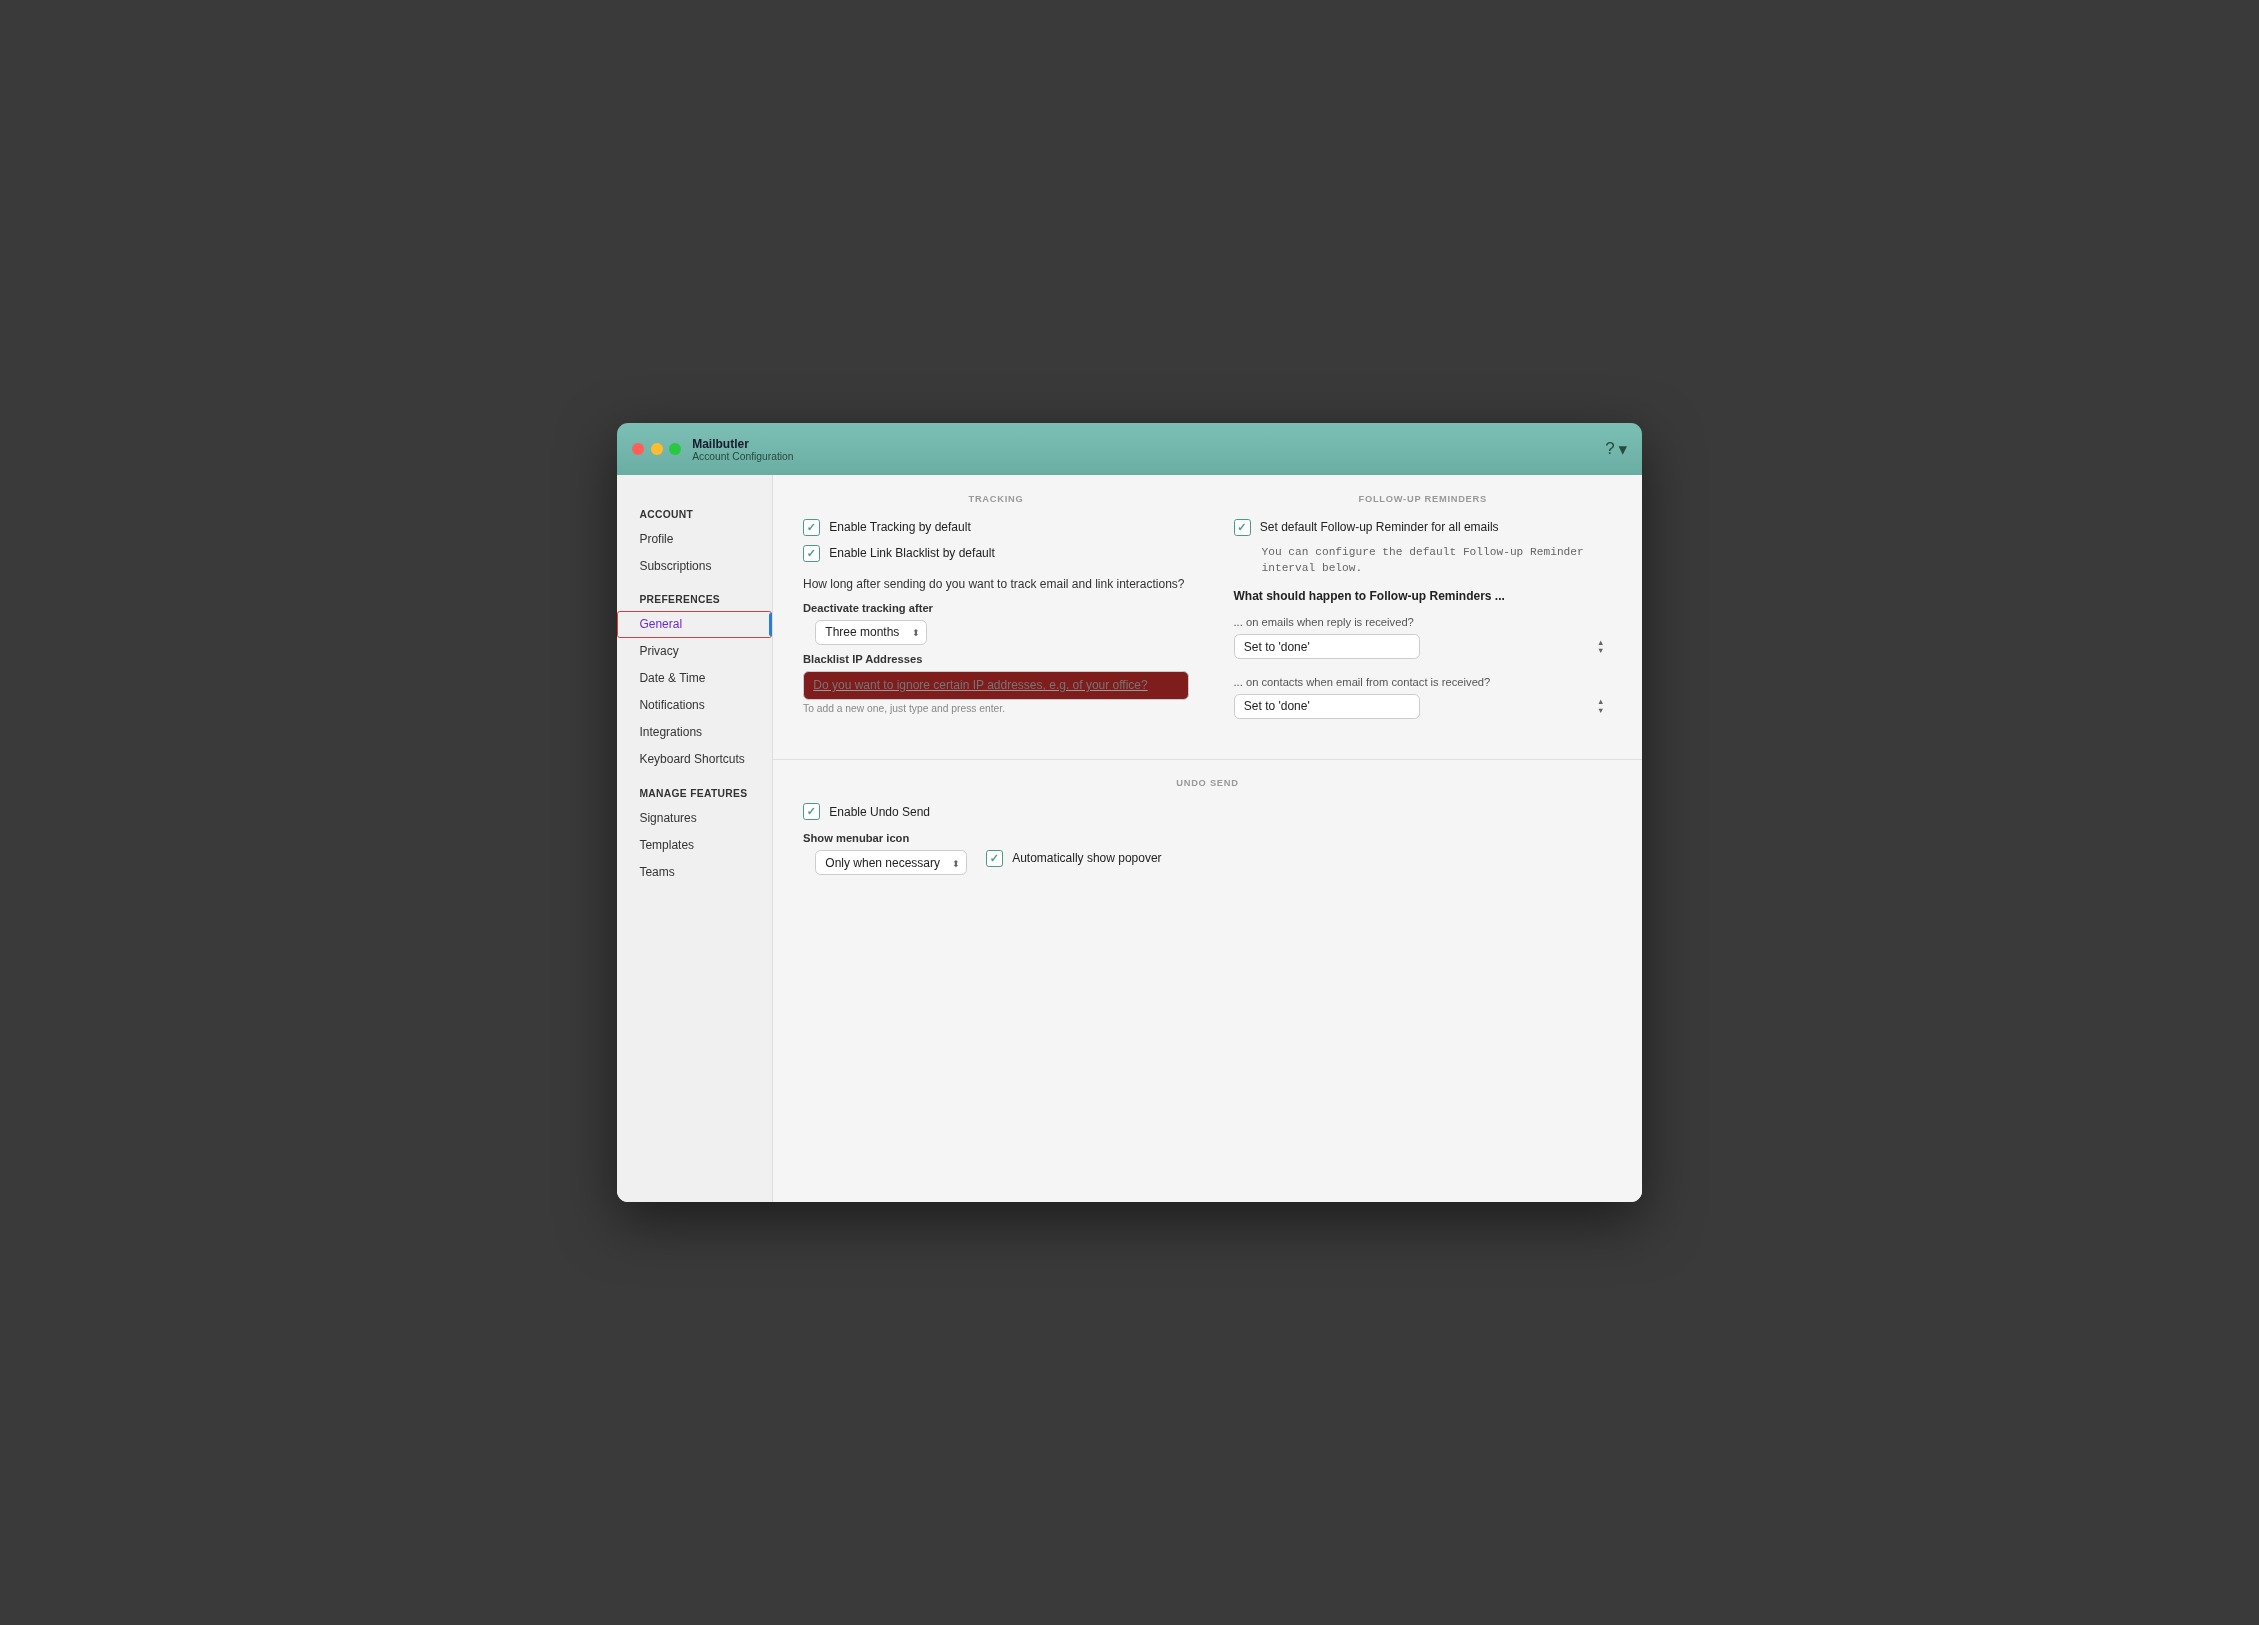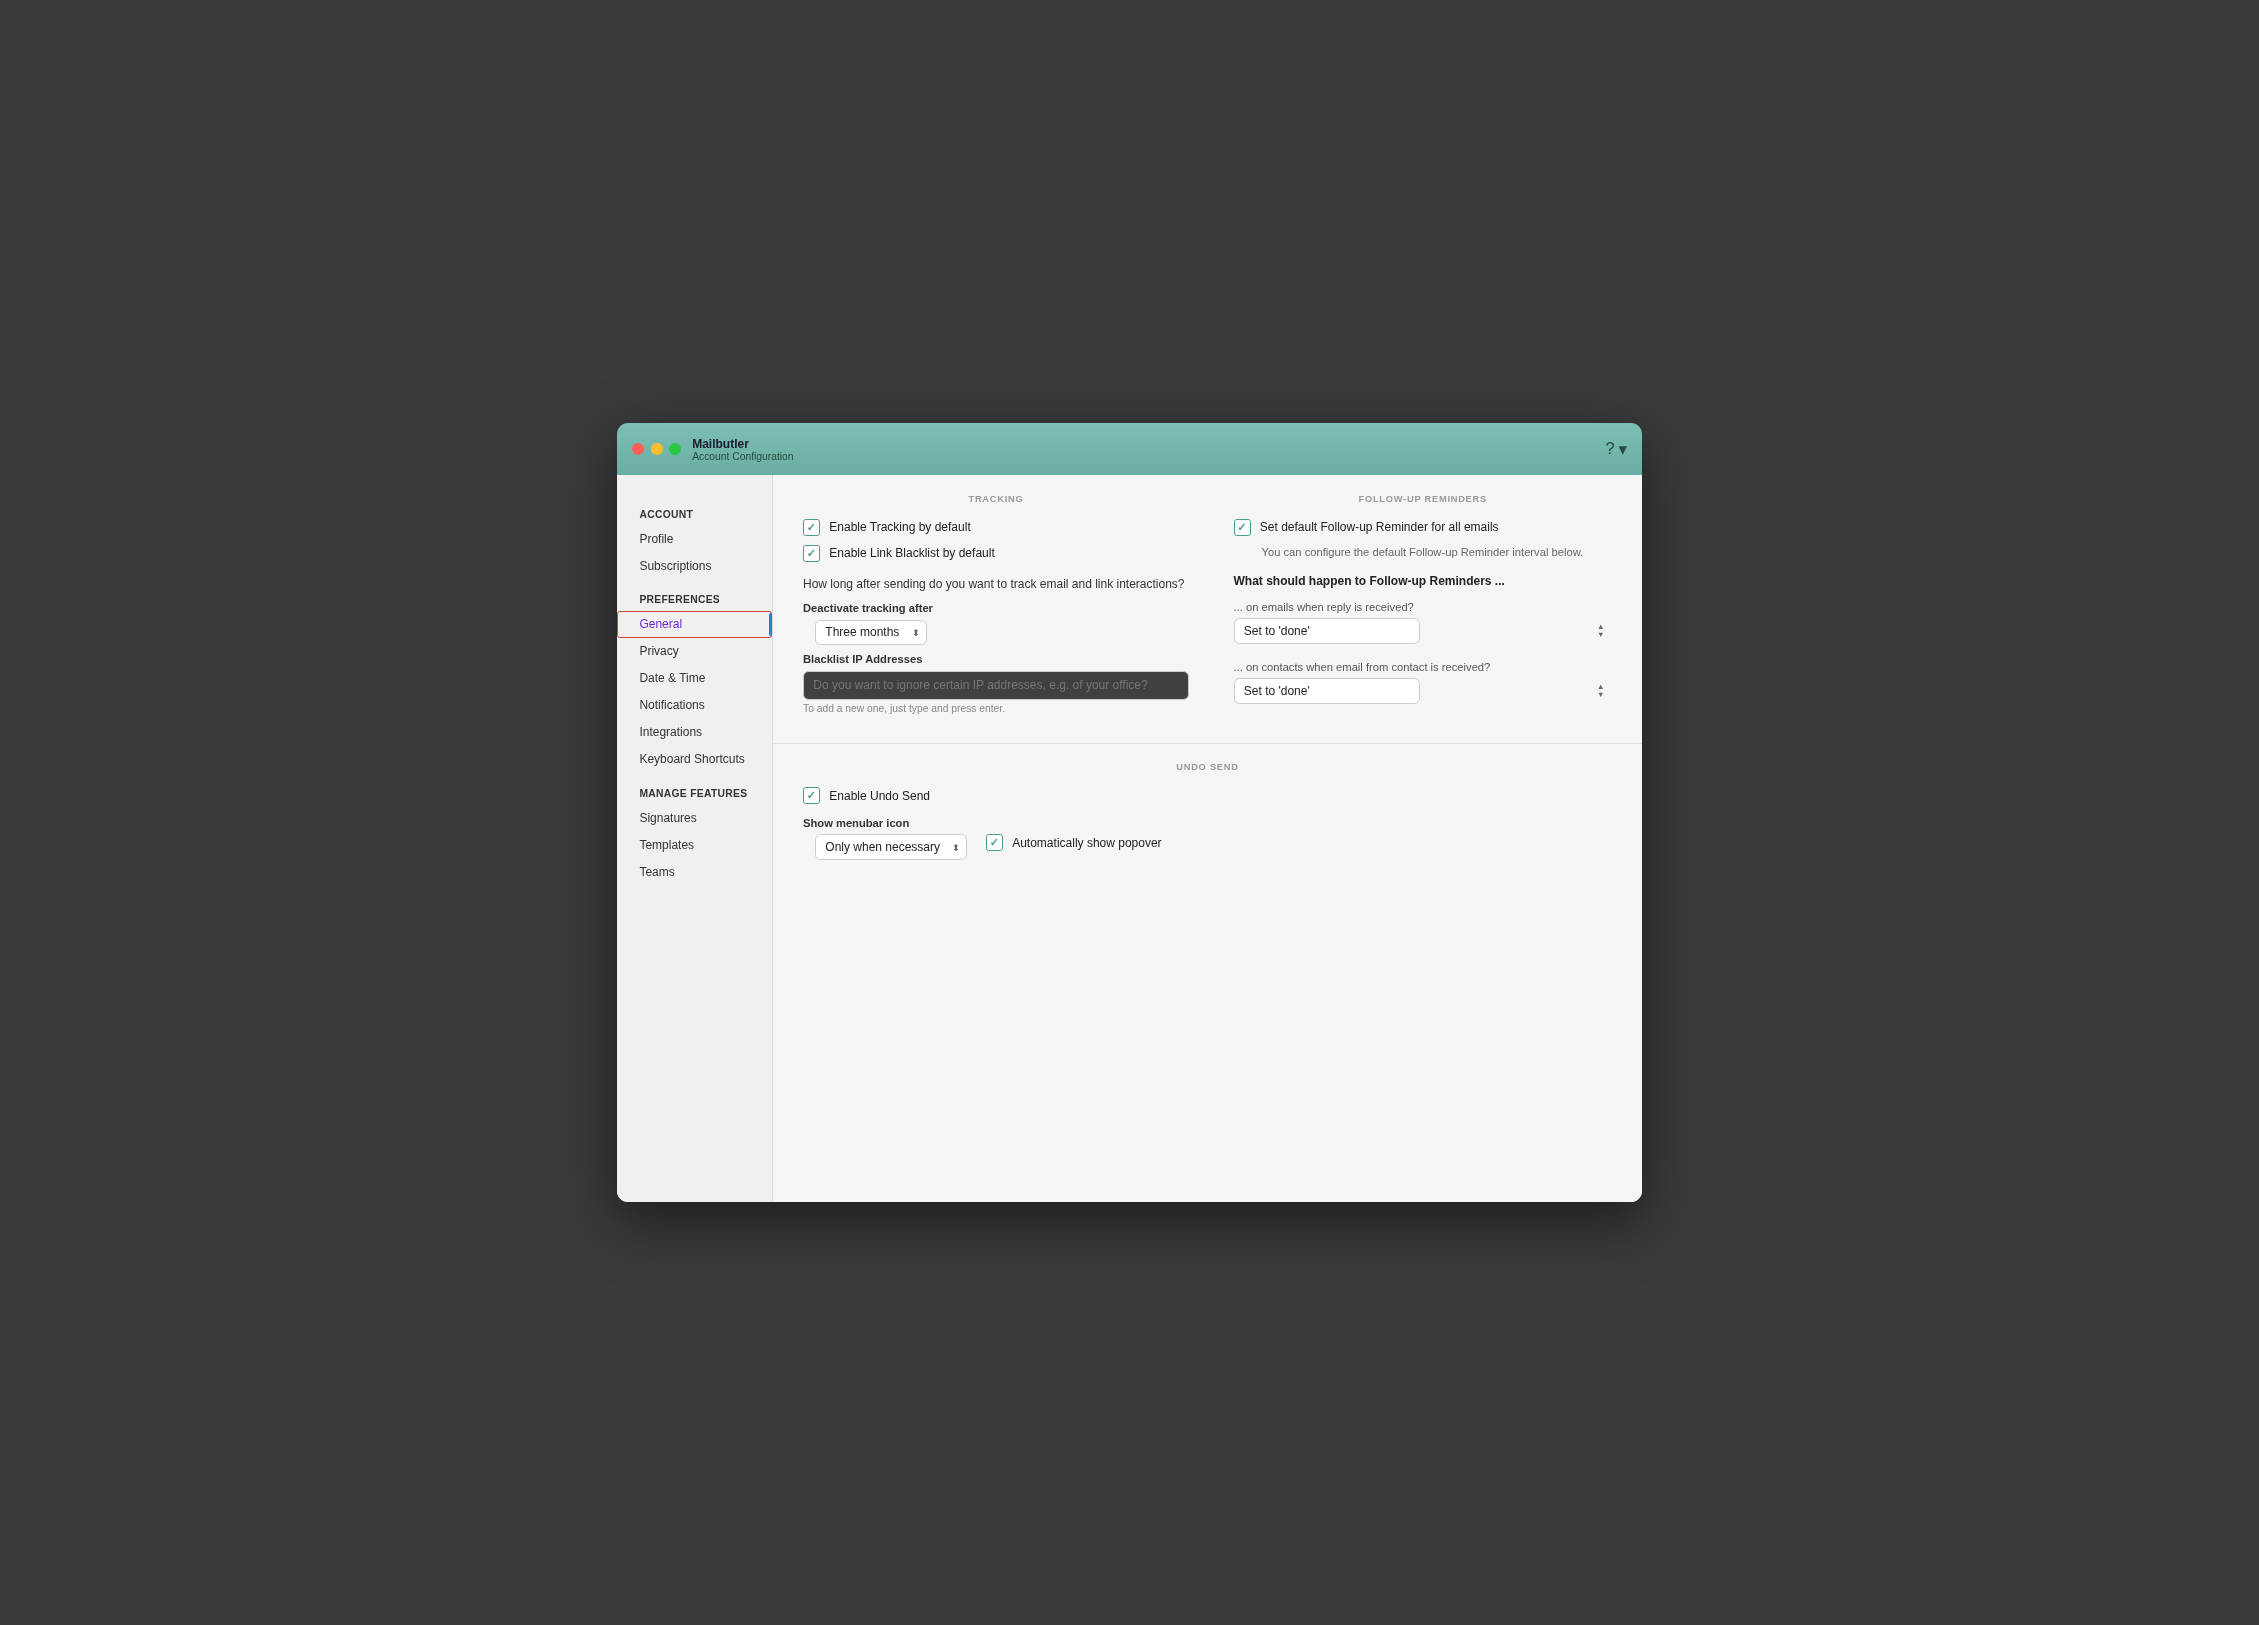--- a/index.html
+++ b/index.html
@@ -201,36 +201,38 @@
       font-size: 9.3px;
       color: #666;
     }
     .text-input {
       width: 100%;
       border: 0.9px solid #ccc;
       border-radius: 5.6px;
       padding: 6.5px 9.3px;
       font-size: 12px;
       color: #999;
-      background: #404040;
+      background: #7f1d1d;
       outline: none;
+      text-decoration: underline;
     }
     .hint-text {
       font-size: 10.3px;
       color: #888;
       margin-top: 3.7px;
     }
     .follow-up-col {
       padding-left: 7.5px;
     }
     .follow-up-desc {
       font-size: 11.2px;
       color: #666;
       margin: 3.7px 0 13px 28px;
       line-height: 1.4;
+      font-family: Liberation Mono, monospace;
     }
     .follow-up-question {
       font-size: 12px;
       font-weight: 600;
       color: #222;
       margin-bottom: 13px;
     }
     .sub-question {
       font-size: 11.2px;
       color: #555;

